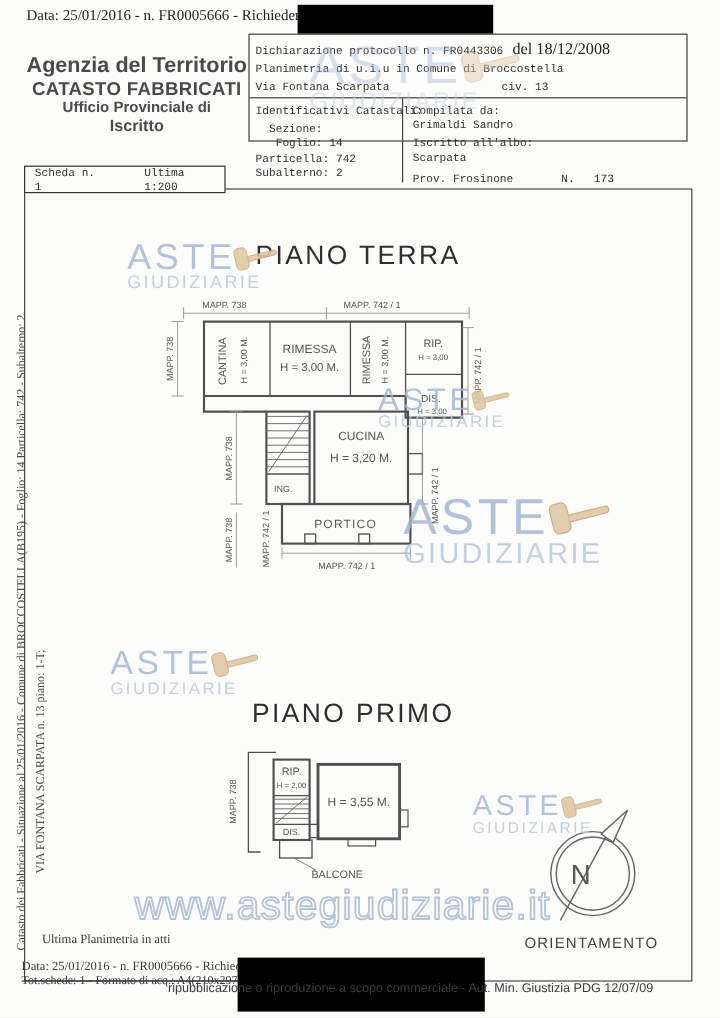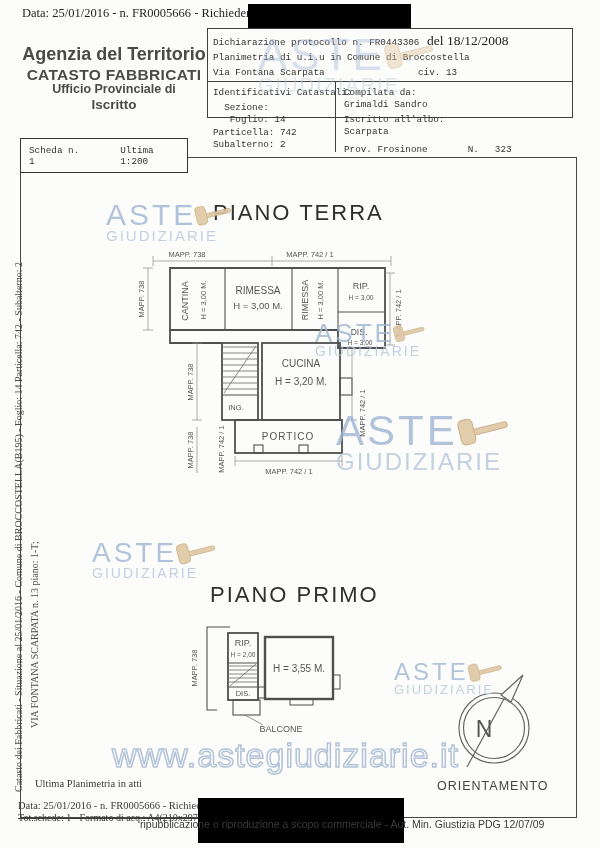--- a/index.html
+++ b/index.html
@@ -31,21 +31,21 @@
   .col-l div{white-space:pre;margin-bottom:1px;}
   .col-l .t{margin-bottom:4px;}
   .col-l .p{margin-top:2px;}
   .col-r{flex:1;padding:5px 0 0 8px;}
   .col-r div{margin-bottom:1px;white-space:nowrap;}
   .col-r .gap{margin-top:4px;}
   .prov-row{margin-top:7px;display:flex;}
   .prov-row .nl{margin-left:40px;}
   .prov-row .nn{margin-left:16px;}
   
-  .scheda{left:20px;top:138px;width:168px;height:35px;border:1.5px solid #333;box-sizing:border-box;
+  .scheda{left:20px;top:138px;width:168px;height:23px;border:1.5px solid #333;box-sizing:border-box;
           display:flex;align-items:center;font-family:"Liberation Mono","DejaVu Sans Mono",monospace;font-size:9.3px;color:#333;z-index:3;background:#fcfcfa;}
   .scheda .s1{margin-left:8px;}
   .scheda .s2{margin-left:30px;}
   
   .plan-border{left:20px;top:157px;width:557px;height:661px;border:1.5px solid #474747;box-sizing:border-box;}
   
   .floor-title{font-size:22px;letter-spacing:2px;color:#2f2f2f;white-space:nowrap;}
   .t-terra{left:213px;top:200px;}
   .t-primo{left:210px;top:582px;}
   
@@ -109,21 +109,21 @@
         <div>Subalterno: 2</div>
       </div>
       <div class="col-r">
         <div>Compilata da:</div>
         <div>Grimaldi Sandro</div>
         <div class="gap">Iscritto all'albo:</div>
         <div>Scarpata</div>
         <div class="prov-row">
           <span>Prov. Frosinone</span>
           <span class="nl">N.</span>
-          <span class="nn">323</span>
+          <span class="nn">173</span>
         </div>
       </div>
     </div>
   </div>
 
   <div class="abs scheda">
     <span class="s1">Scheda n. 1</span>
     <span class="s2">Ultima 1:200</span>
   </div>
 

